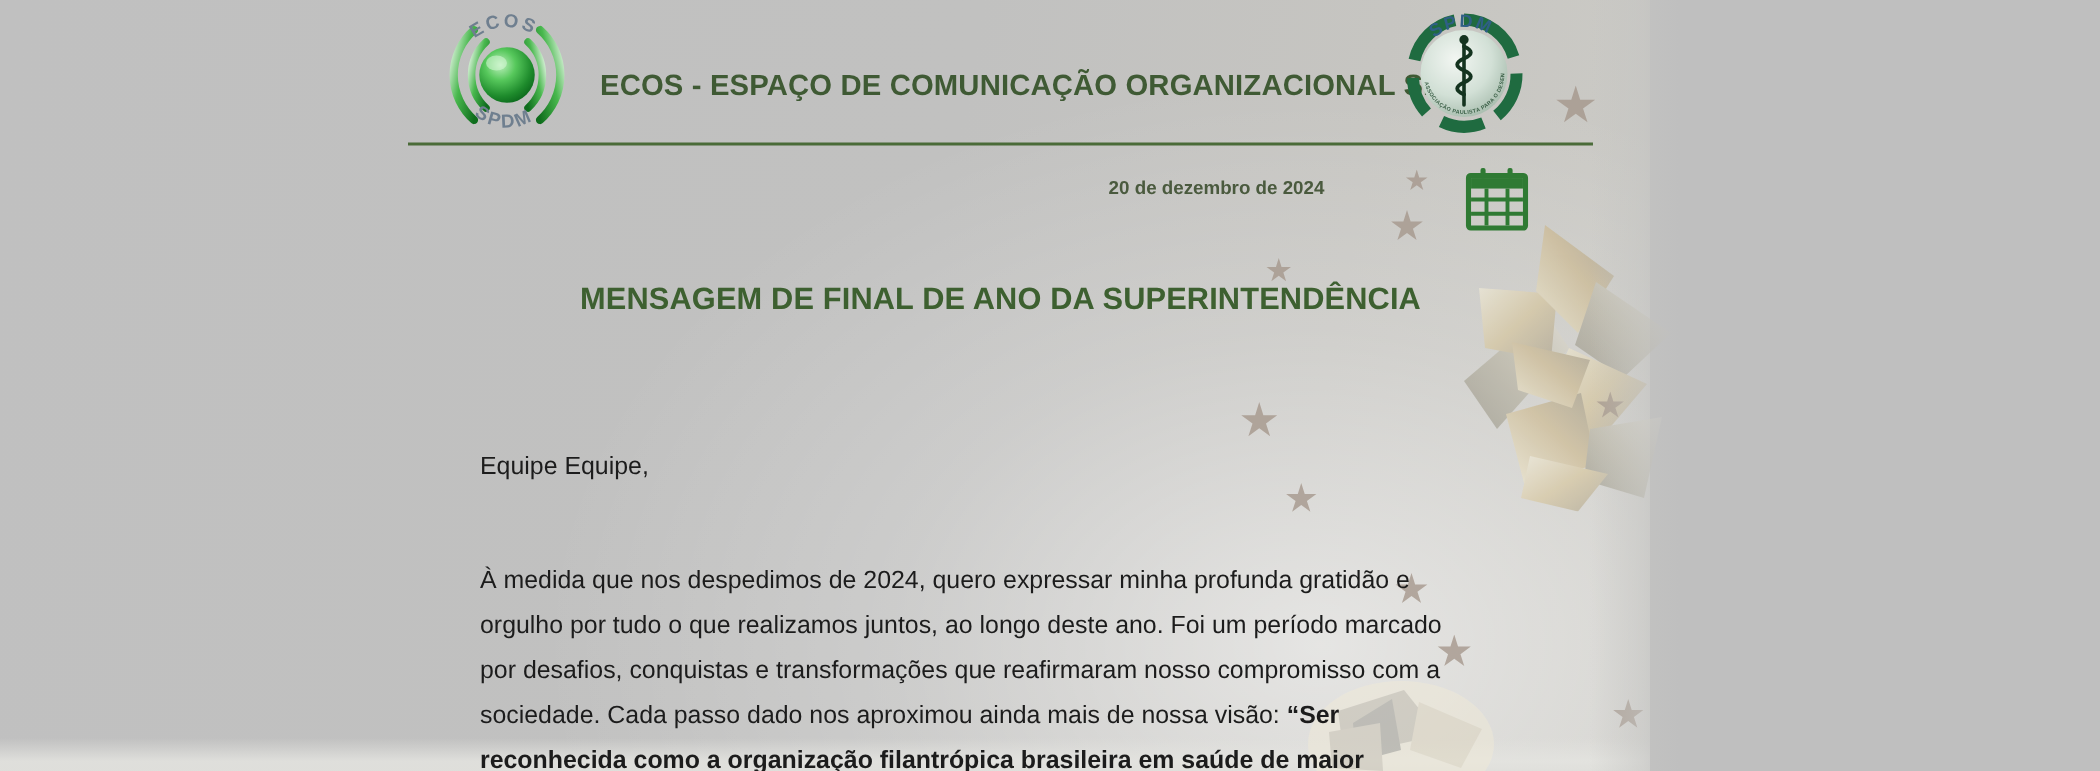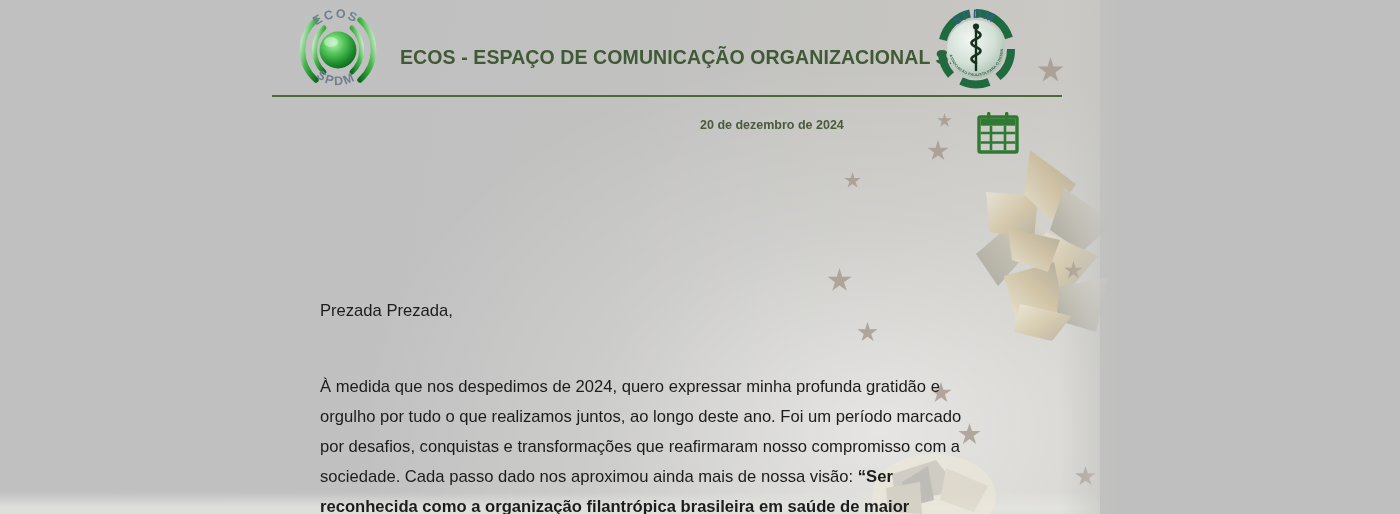--- a/index.html
+++ b/index.html
@@ -64,21 +64,21 @@
   
   #divider {
     position:absolute; left:272px; top:95px;
     width:790px; height:0;
     border-top:2px solid #4a6b38;
   }
 
   
   #date-block {
     position:absolute; left:700px; top:116px; width:222px;
-    text-align:left;
+    text-align:center;
     color:#4a5a3e;
     font-size:12.5px; font-weight:bold;
     line-height:19px;
   }
   #calendar-icon {
     position:absolute; left:976px; top:112px; width:44px; height:42px;
   }
 
   
   #headline {
@@ -222,20 +222,21 @@
 
       <g stroke="#2f7a33" stroke-width="2.6">
         <line x1="4.7" y1="21" x2="39.3" y2="21"></line>
         <line x1="4.7" y1="30.5" x2="39.3" y2="30.5"></line>
         <line x1="15" y1="13.7" x2="15" y2="38.3"></line>
         <line x1="29" y1="13.7" x2="29" y2="38.3"></line>
       </g>
     </svg>
   </div>
 
+  <div id="headline">MENSAGEM DE FINAL DE ANO DA SUPERINTENDÊNCIA</div>
 
   <div class="bow" style="left:968px; top:136px; width:150px; height:205px;">
     <svg width="150" height="205" viewBox="0 0 150 205" aria-hidden="true">
       <defs>
         <linearGradient id="g1" x1="0" y1="0" x2="1" y2="1">
           <stop offset="0%" stop-color="#fdf6dd"></stop>
             <stop offset="50%" stop-color="#d8c18a"></stop>
             <stop offset="100%" stop-color="#9a8d72"></stop>
         </linearGradient>
         <linearGradient id="g2" x1="1" y1="0" x2="0" y2="1">
@@ -280,18 +281,18 @@
   <div class="star" style="left:937px;  top:113px; width:15px; height:15px;"></div>
   <div class="star" style="left:844px;  top:172px; width:17px; height:17px;"></div>
   <div class="star" style="left:827px;  top:268px; width:25px; height:25px;"></div>
   <div class="star" style="left:857px;  top:322px; width:21px; height:21px;"></div>
   <div class="star" style="left:930px;  top:382px; width:22px; height:22px;"></div>
   <div class="star" style="left:958px;  top:423px; width:23px; height:23px;"></div>
   <div class="star" style="left:1075px; top:466px; width:21px; height:21px;"></div>
   <div class="star" style="left:1064px; top:261px; width:19px; height:19px;"></div>
 
   <div id="body-copy">
-    <p id="salutation">Prezada Prezada,</p>
+    <p id="salutation">Equipe Equipe,</p>
     <p id="paragraph-1"><span>À medida que nos despedimos de 2024, quero expressar minha profunda gratidão e orgulho por tudo o que realizamos juntos, ao longo deste ano. Foi um período marcado por desafios, conquistas e transformações que reafirmaram nosso compromisso com a sociedade. Cada passo dado nos aproximou ainda mais de nossa visão: </span><b>“Ser reconhecida como a organização filantrópica brasileira em saúde de maior abrangência e competência.”</b></p>
   </div>
 
   <div id="paper-edge"></div>
 </div>
 
 </body></html>

